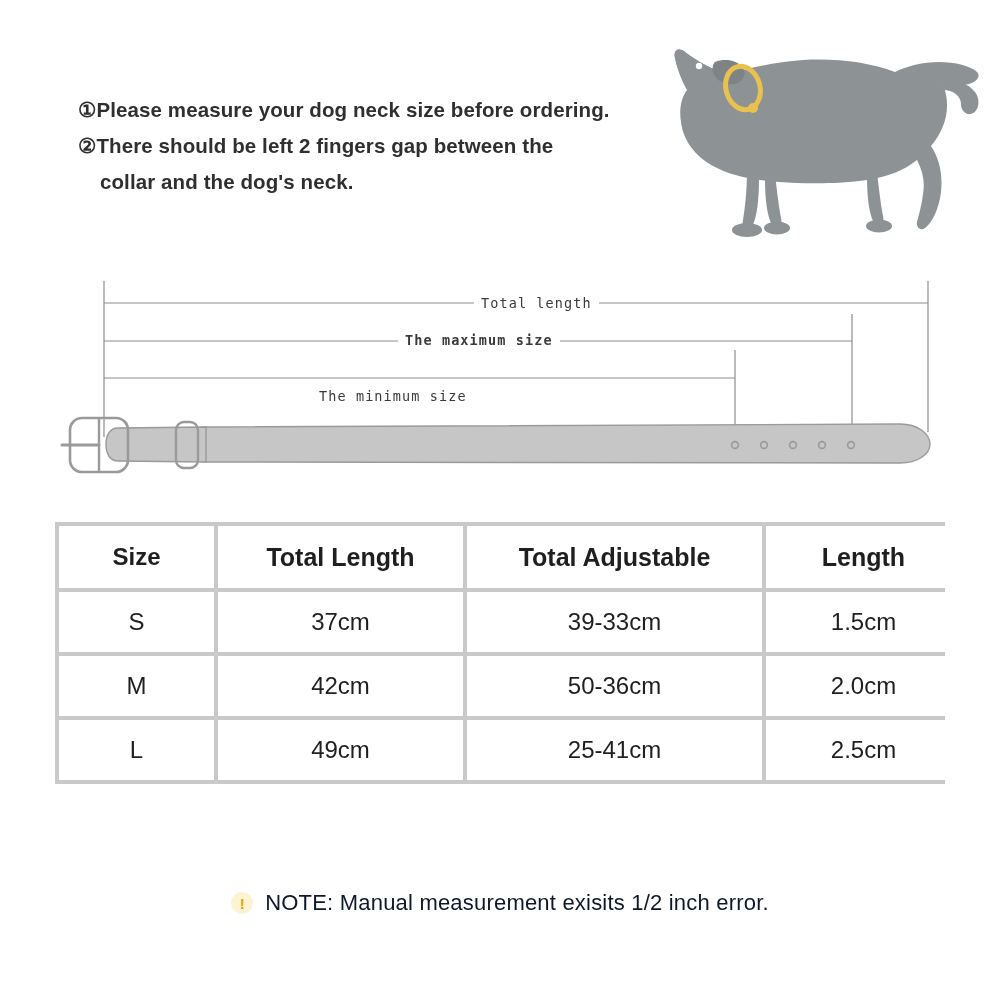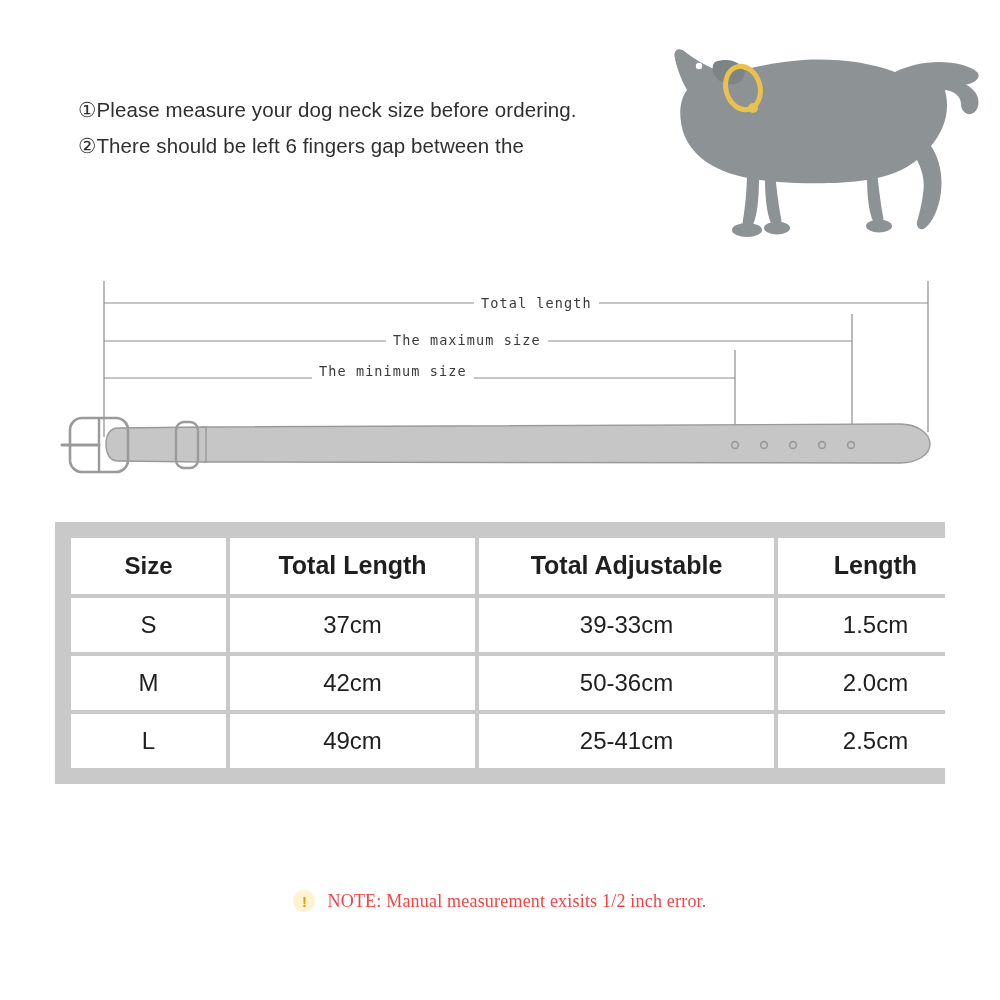--- a/index.html
+++ b/index.html
@@ -22,20 +22,21 @@
     left: 78px;
     top: 92px;
     width: 600px;
   }
   .instr-line {
     font-size: 20.5px;
     line-height: 36px;
     color: #2f2f2f;
     white-space: pre;
     letter-spacing: 0.1px;
+    font-weight: bold;
   }
   .instr-line.indent {
     padding-left: 22px;
   }
 
   
   .dog-wrap {
     position: absolute;
     left: 655px;
     top: 22px;
@@ -55,32 +56,32 @@
     position: absolute;
     font-family: "DejaVu Sans Mono", monospace;
     font-size: 13.5px;
     letter-spacing: 1.1px;
     color: #3a3a3a;
     background: #ffffff;
     padding: 0 7px;
     white-space: nowrap;
   }
   .dim-total  { left: 474px; top: 295px; }
-  .dim-max    { left: 386px; top: 332px; }
-  .dim-min    { left: 312px; top: 363px; }
+  .dim-max    { left: 398px; top: 332px; font-weight: bold; }
+  .dim-min    { left: 312px; top: 388px; }
 
   
   .table-outer {
     position: absolute;
     left: 55px;
     top: 522px;
     width: 890px;
     height: 262px;
     background: #c9c9c9;
-    padding: 12px;
+    padding: 0;
     box-sizing: border-box;
   }
   table.size-table {
     border-collapse: separate;
     border-spacing: 4px 4px;
     width: 100%;
     height: 100%;
     table-layout: fixed;
   }
   table.size-table td {
@@ -118,33 +119,33 @@
     background: #fdf3d2;
     color: #e0a000;
     font-size: 15px;
     font-weight: bold;
     display: flex;
     align-items: center;
     justify-content: center;
     line-height: 1;
   }
   .note-text {
-    font-size: 18px;
-    color: #ef4444;
+    font-size: 22px;
+    color: #0f172a;
     letter-spacing: 0.2px;
     white-space: nowrap;
-    font-family: Liberation Serif, serif;
   }
 </style>
 </head>
 <body>
 
 <div class="instructions">
   <div class="instr-line"><span>①</span><span>Please measure your dog neck size before ordering.</span></div>
-  <div class="instr-line"><span>②</span><span>There should be left 6 fingers gap between the</span></div>
+  <div class="instr-line"><span>②</span><span>There should be left 2 fingers gap between the</span></div>
+  <div class="instr-line indent"><span>collar and the dog's neck.</span></div>
 </div>
 
 <div class="dog-wrap">
   <svg width="330" height="245" viewBox="0 0 330 245" xmlns="http://www.w3.org/2000/svg">
 
     <g>
       <path fill="#8d9295" d="M72 52 C58 48 40 38 30 30 C24 25 18 28 20 36 C22 46 26 58 32 68
         C26 76 24 88 26 100 C28 118 40 134 58 144 C74 153 96 158 124 160
         C150 162 186 162 212 158 C232 155 250 148 262 138
         C268 150 270 160 268 172 C267 182 264 192 262 200

